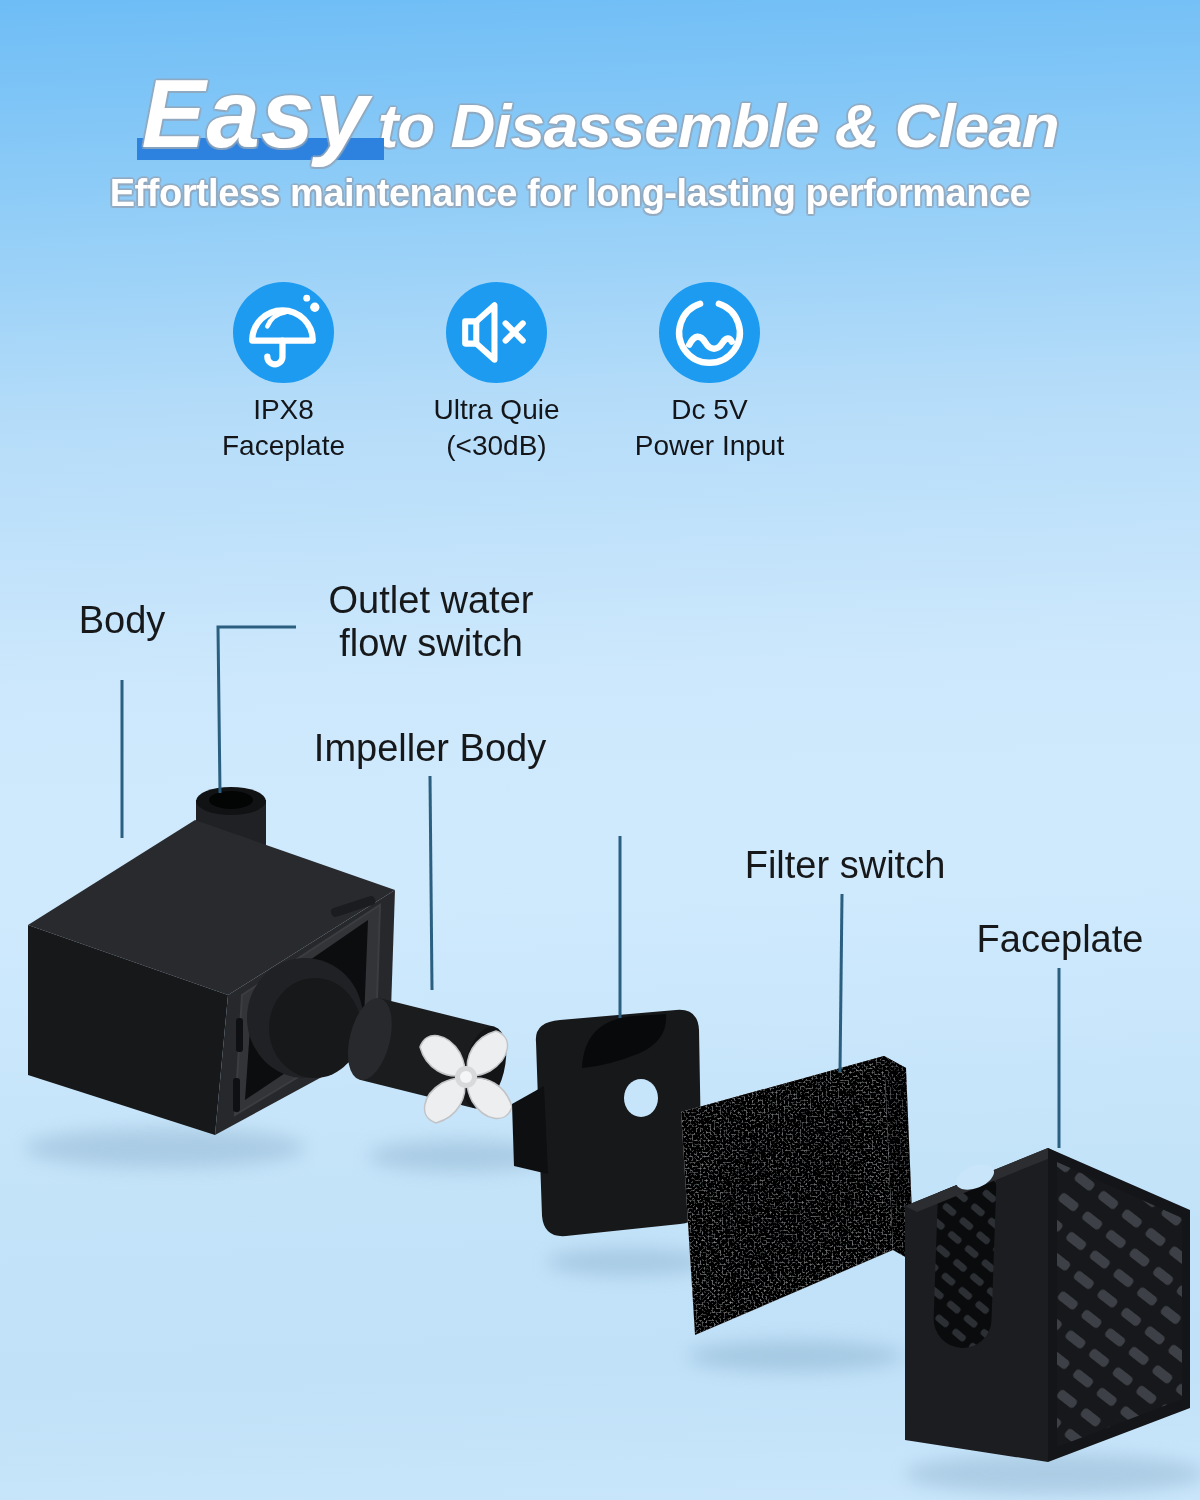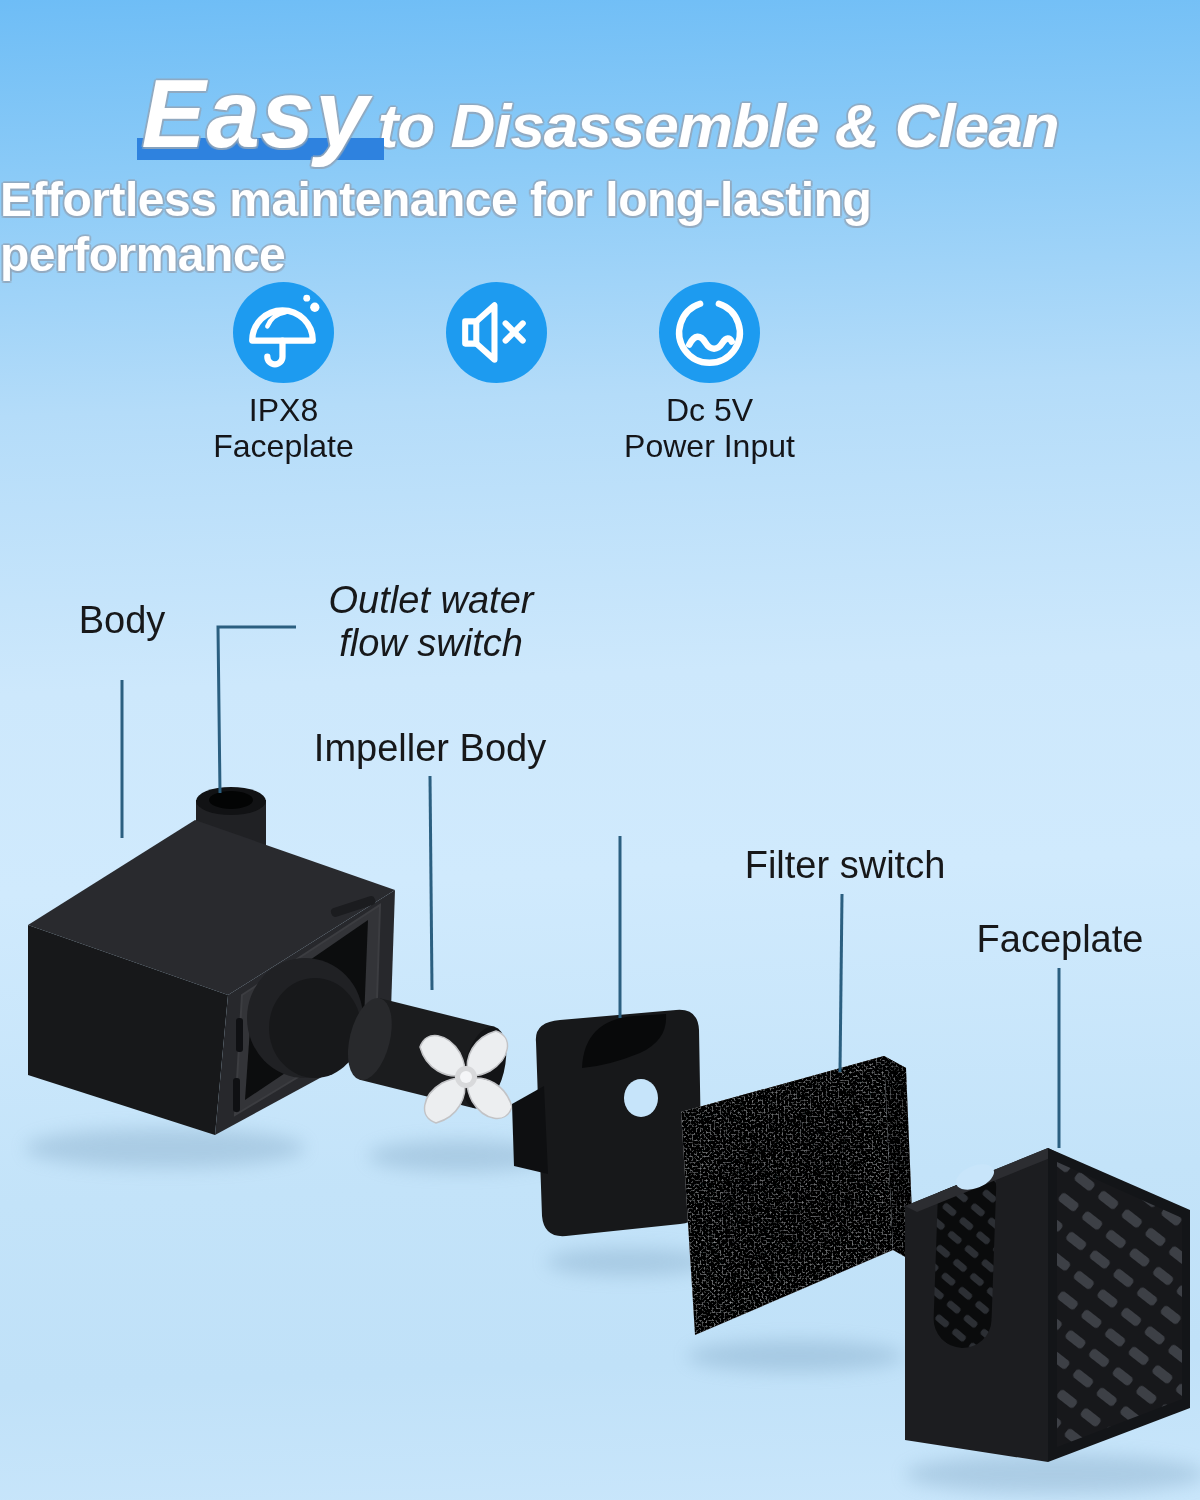--- a/index.html
+++ b/index.html
@@ -26,41 +26,41 @@
     color:#ffffff; font-weight:bold;
     text-shadow:
       2px 0 0 rgba(145,165,185,.55), -2px 0 0 rgba(145,165,185,.55),
       0 2px 0 rgba(145,165,185,.55), 0 -2px 0 rgba(145,165,185,.55),
       1.5px 1.5px 0 rgba(145,165,185,.5), -1.5px -1.5px 0 rgba(145,165,185,.5),
       1.5px -1.5px 0 rgba(145,165,185,.5), -1.5px 1.5px 0 rgba(145,165,185,.5);
   }
   .easy { position:relative; z-index:1; font-size:96px; line-height:1; letter-spacing:1px; }
   .title-rest { font-size:62px; line-height:1; letter-spacing:-1px; }
   .subtitle {
-    position:absolute; top:172px; left:0; width:1140px; text-align:left;
-    font-size:48px; letter-spacing:-0.5px;
+    position:absolute; top:172px; left:0; width:1140px; text-align:center;
+    font-size:38px; letter-spacing:-0.5px;
   }
   
   .features {
     position:absolute; top:282px; left:177px; width:852px;
     display:flex;
   }
   .feature { width:213px; display:flex; flex-direction:column; align-items:center; }
   .feature .badge { width:101px; height:101px; }
   .feature-label {
     margin-top:9px; text-align:center;
-    font-size:32px; line-height:36px; color:#141519;
+    font-size:28px; line-height:36px; color:#141519;
   }
   
   .dlabel {
     position:absolute; font-size:38px; line-height:43px; color:#17181a;
     text-align:center;
   }
   .dlabel.body-l      { left:62px;  top:599px; width:120px; }
-  .dlabel.outlet-l    { left:298px; top:579px; width:266px;font-style:italic; }
+  .dlabel.outlet-l    { left:298px; top:579px; width:266px; }
   .dlabel.impbody-l   { left:288px; top:727px; width:284px; }
   .dlabel.impcover-l  { left:472px; top:791px; width:284px; }
   .dlabel.sponge-l    { left:712px; top:844px; width:266px; }
   .dlabel.faceplate-l { left:958px; top:918px; width:204px; }
   .diagram-svg { position:absolute; left:0; top:550px; width:1200px; height:950px; }
 </style>
 </head>
 <body>
 
 <div class="page">
@@ -96,20 +96,24 @@
     <div class="feature">
       <svg class="badge" viewBox="0 0 100 100">
         <circle cx="50" cy="50" r="50" fill="#1d9bf0"></circle>
         <g transform="translate(50,50)" stroke="#fff" stroke-width="6" fill="none" stroke-linecap="round" stroke-linejoin="round">
           <path d="M-31,-11 L-20,-11 L-20,11 L-31,11 Z"></path>
           <path d="M-20,-11 L-2,-27 L-2,27 L-20,11"></path>
           <path d="M9,-9 L26,8"></path>
           <path d="M26,-9 L9,8"></path>
         </g>
       </svg>
+      <div class="feature-label">
+        <div>Ultra Quie</div>
+        <div>(&lt;30dB)</div>
+      </div>
     </div>
 
 
     <div class="feature">
       <svg class="badge" viewBox="0 0 100 100">
         <circle cx="50" cy="50" r="50" fill="#1d9bf0"></circle>
         <g transform="translate(50,50)" stroke="#fff" stroke-width="6.4" fill="none" stroke-linecap="round">
           <path d="M-9.3,-28.5 A30,30 0 1 0 9.3,-28.5"></path>
           <path d="M-20,12 C-15,2 -9,2 -4,10 C1,18 8,18 13,10 C16.5,4.5 20,5 22,9"></path>
         </g>

